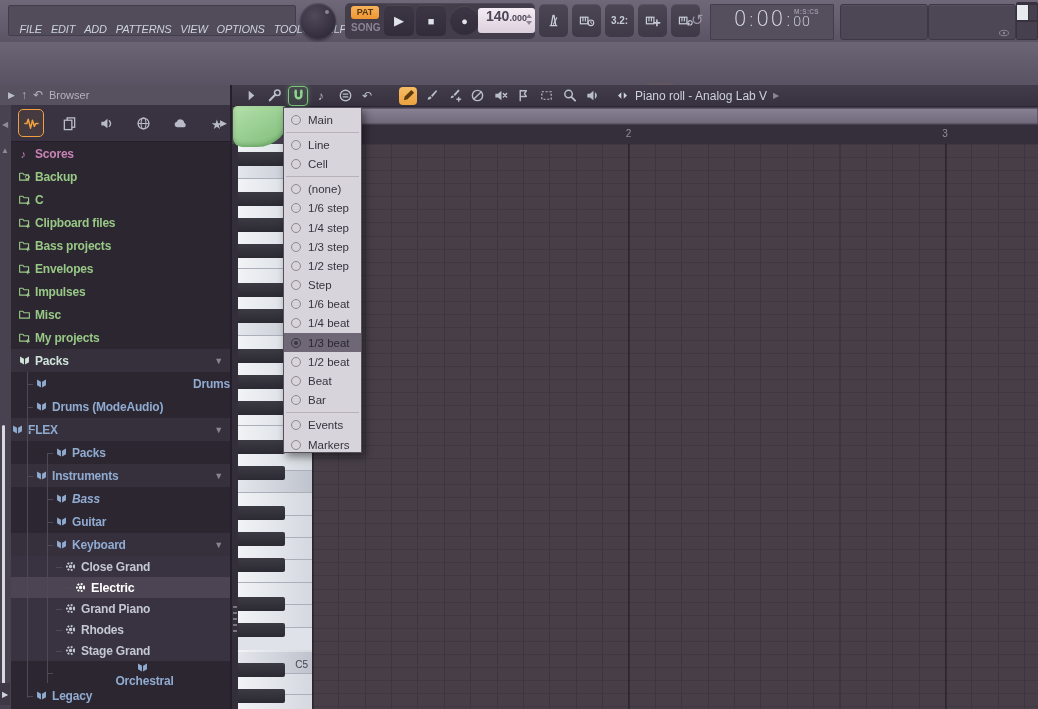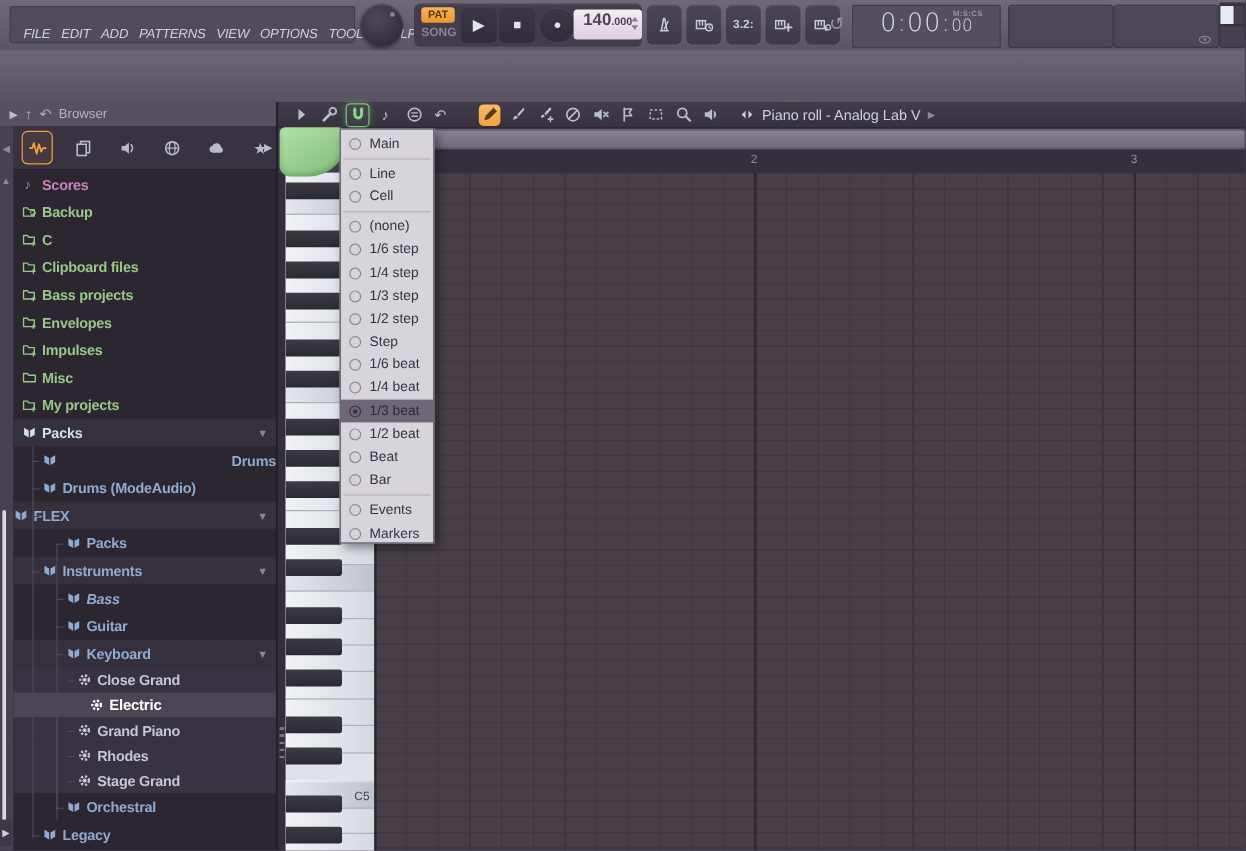--- a/index.html
+++ b/index.html
@@ -582,21 +582,21 @@
       <div class="bitem c-grey group" style="height: 21px; padding-left: 53px;">
         <span class="dash" style="left:45px;top:10.5px"></span>
         <span>
           <svg class="ic" style="width:13px;height:13px" viewBox="0 0 16 16">
             <circle cx="8" cy="8" r="2.1" fill="currentColor"></circle>
             <circle cx="8" cy="8" r="4.4" fill="none" stroke="currentColor" stroke-width="2.4" stroke-dasharray="2.3 1.8"></circle>
           </svg>
         </span>
         <span class="lbl">Stage Grand</span>
       </div>
-      <div class="bitem c-blue" style="height: 23px; padding-left: 44px;">
+      <div class="bitem c-blue" style="height: 23px; padding-left: 44px; flex-direction: column;">
         <span class="dash" style="left:36px;top:11.5px"></span>
         <span>
           <svg class="ic" style="width:13px;height:13px" viewBox="0 0 16 16">
             <path d="M2.5 3 L7.3 5.8 V13 L2.5 10.2 Z" fill="currentColor"></path>
             <path d="M13.5 3 L8.7 5.8 V13 L13.5 10.2 Z" fill="currentColor"></path>
           </svg>
         </span>
         <span class="lbl">Orchestral</span>
       </div>
       <div class="bitem c-blue" style="height: 23px; padding-left: 24px;">

